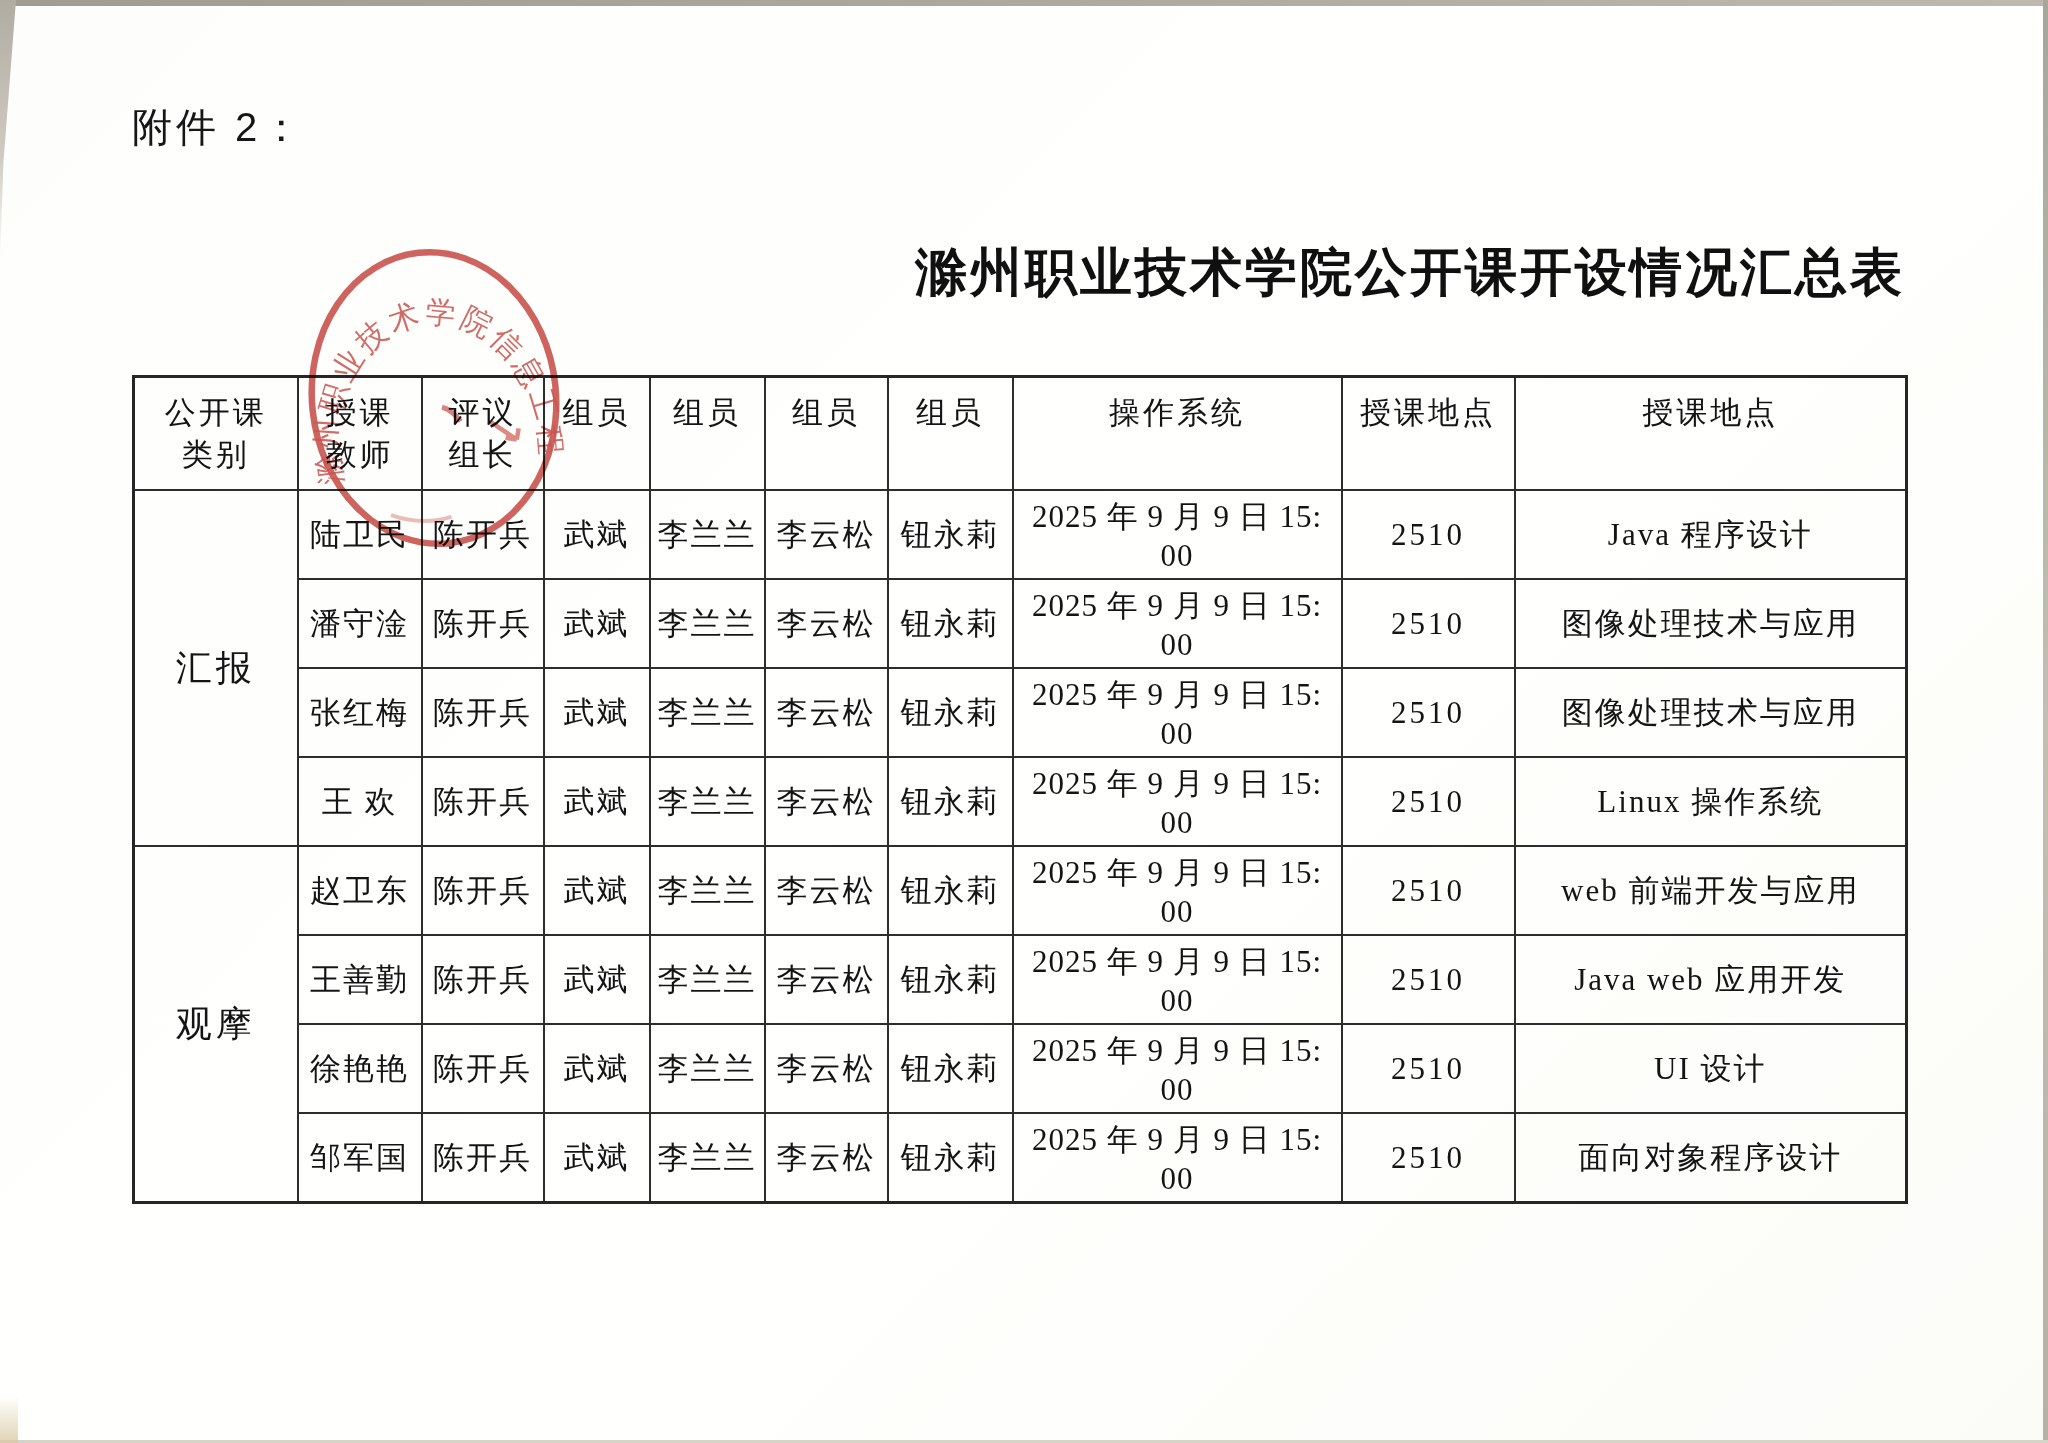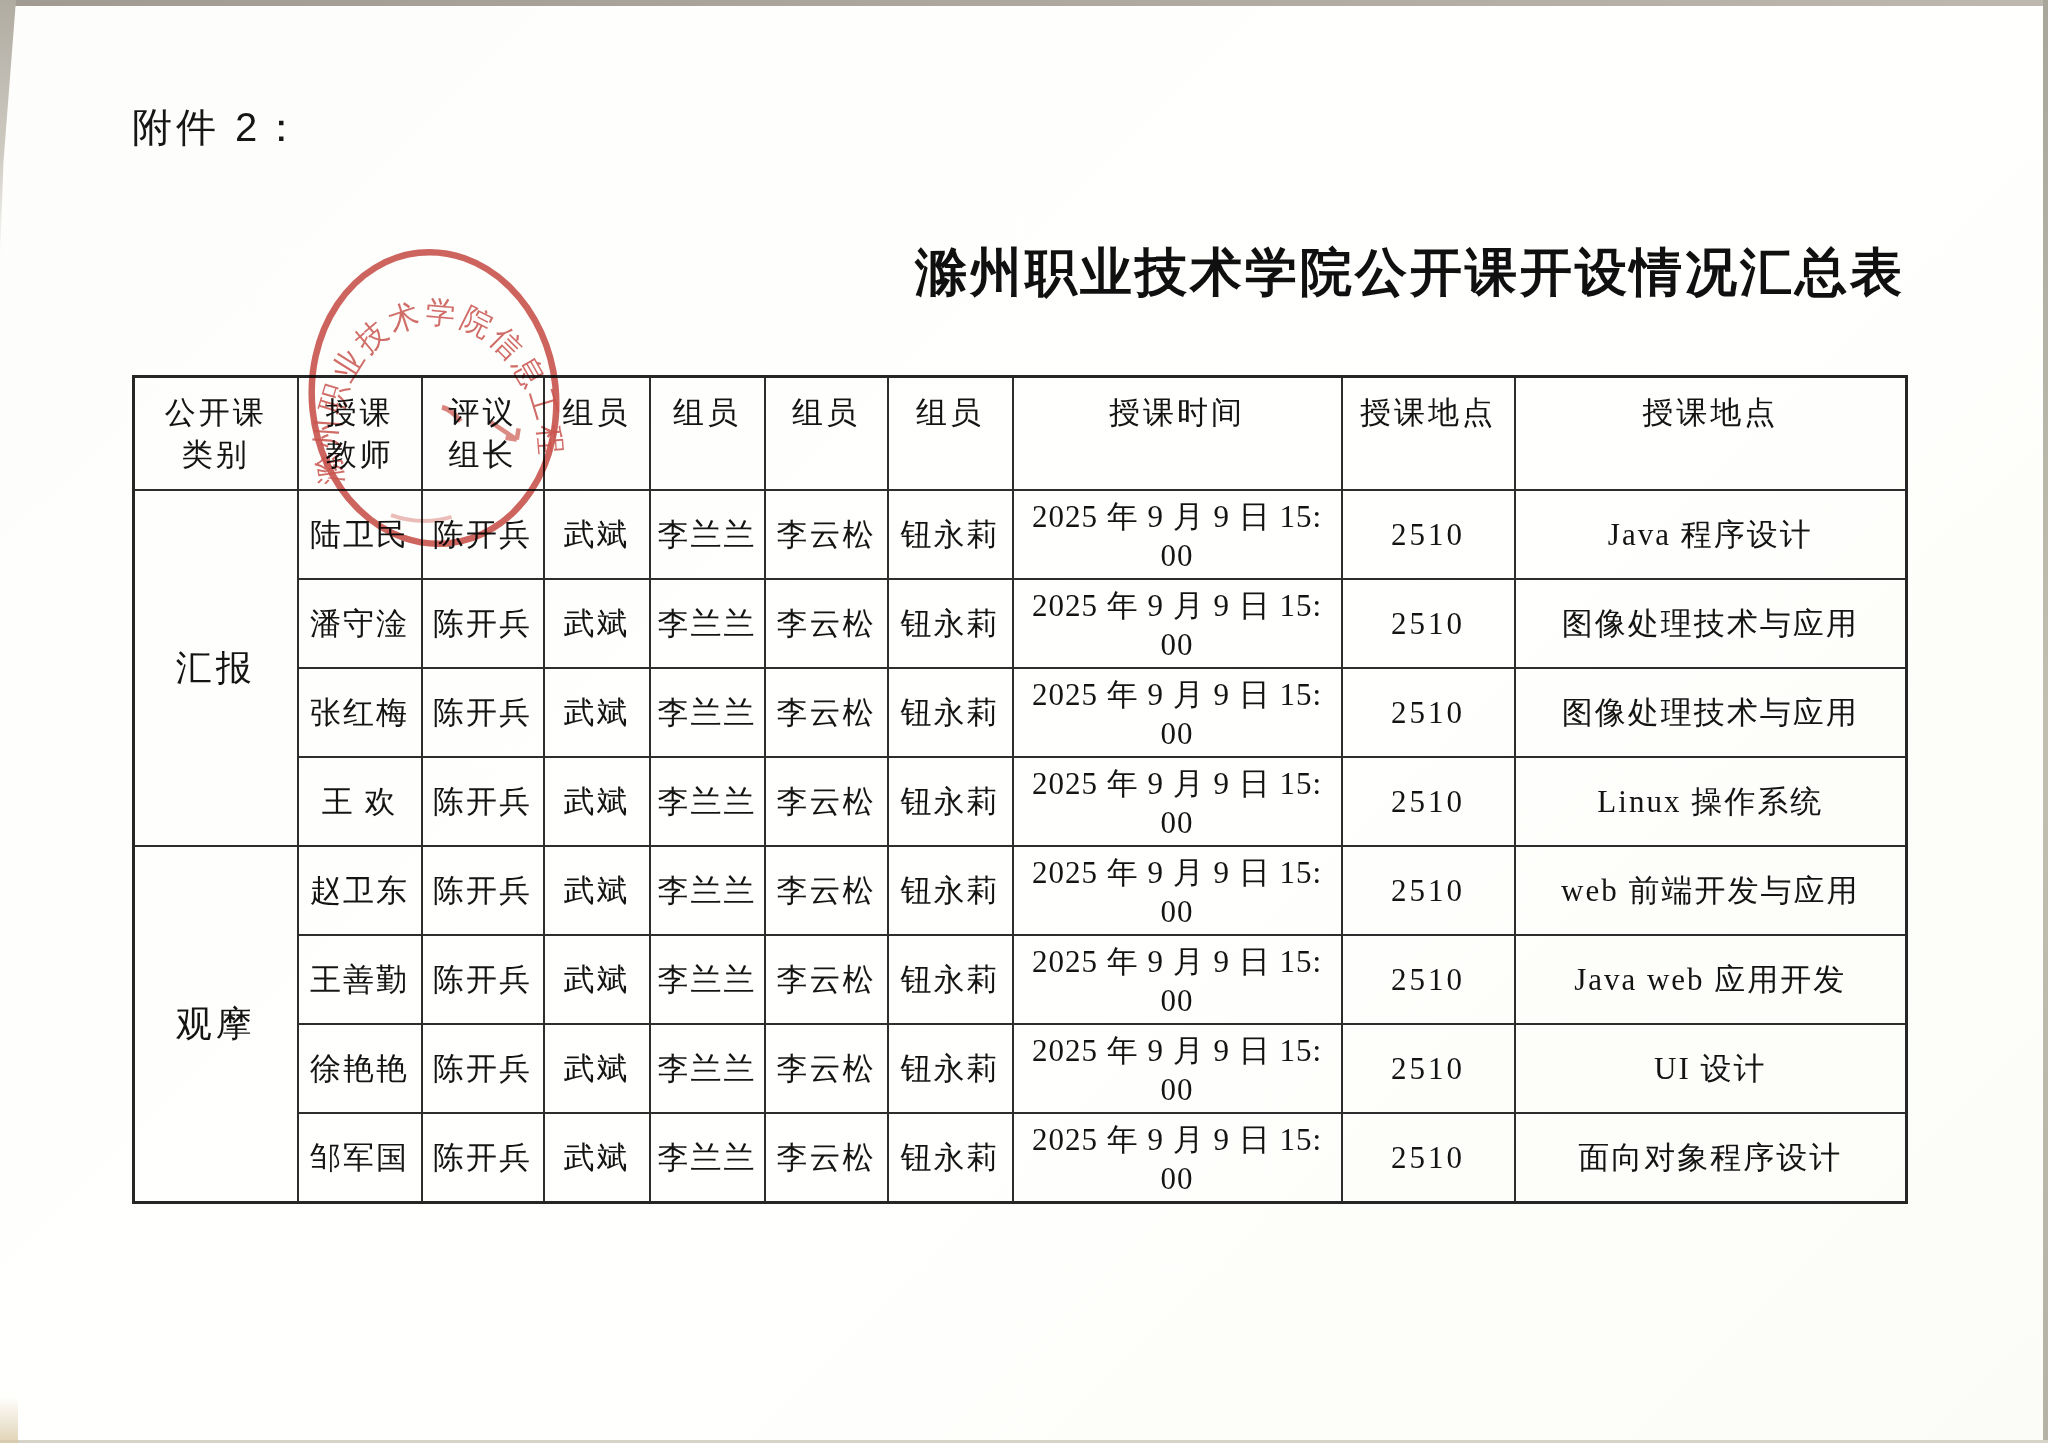--- a/index.html
+++ b/index.html
@@ -123,21 +123,21 @@
               </div>
             </th>
           <th>
               <div class="hdr">
                 <span>组员</span>
                 <span></span>
               </div>
             </th>
           <th>
               <div class="hdr">
-                <span>授课时间</span>
+                <span>操作系统</span>
                 <span></span>
               </div>
             </th>
           <th>
               <div class="hdr">
                 <span>授课地点</span>
                 <span></span>
               </div>
             </th>
           <th>

